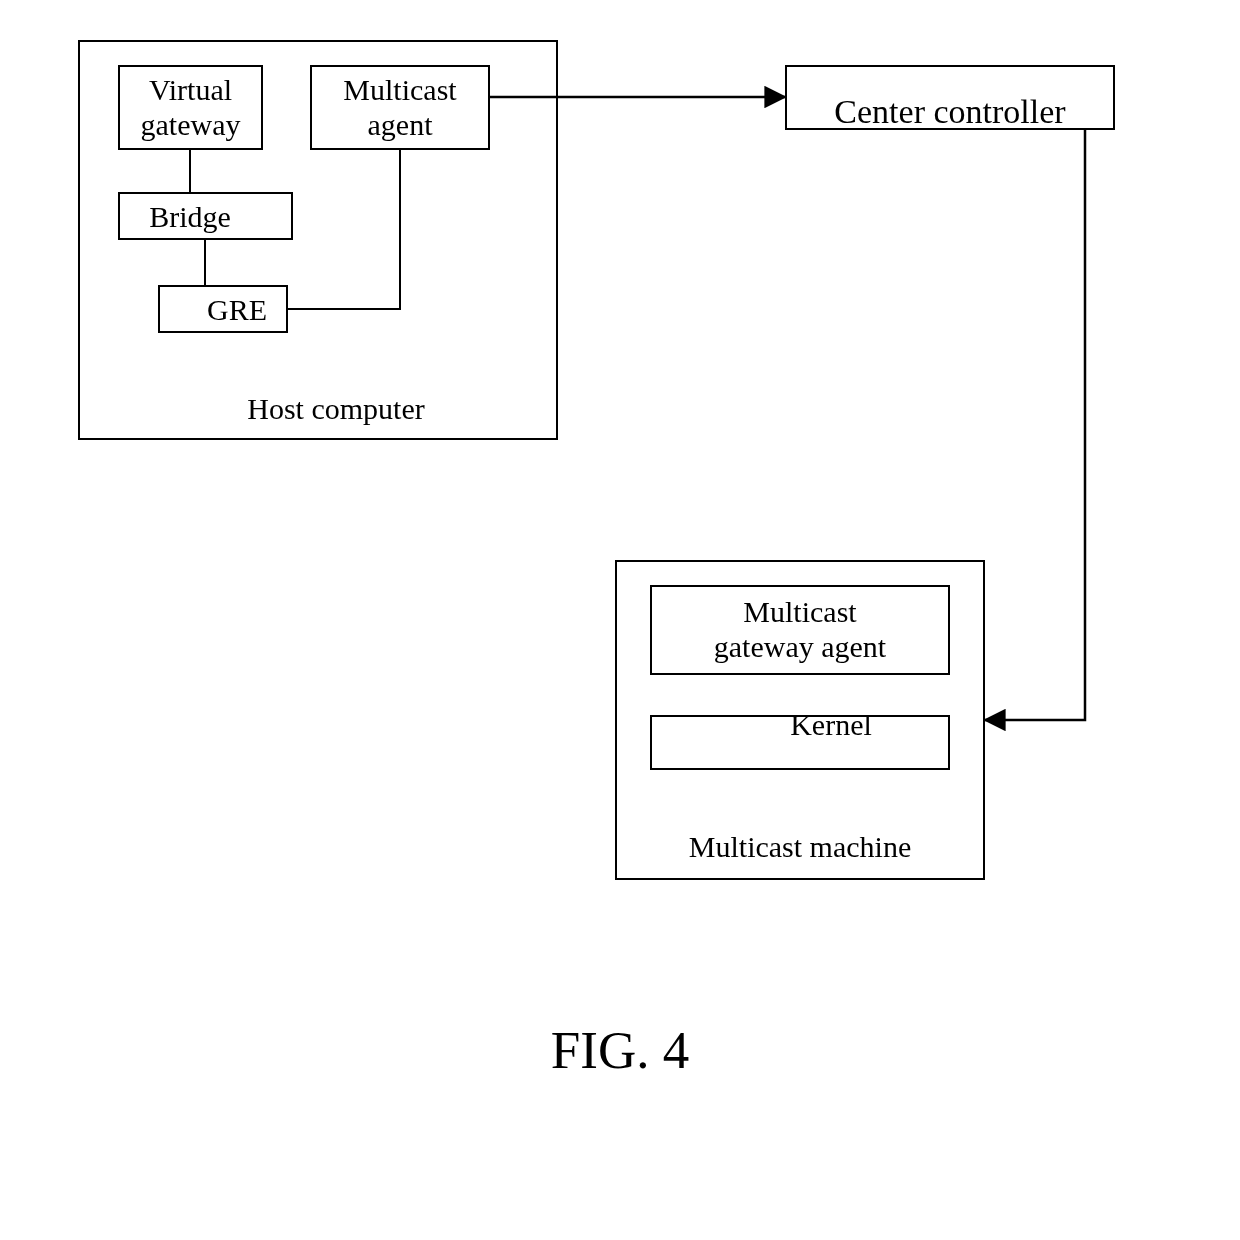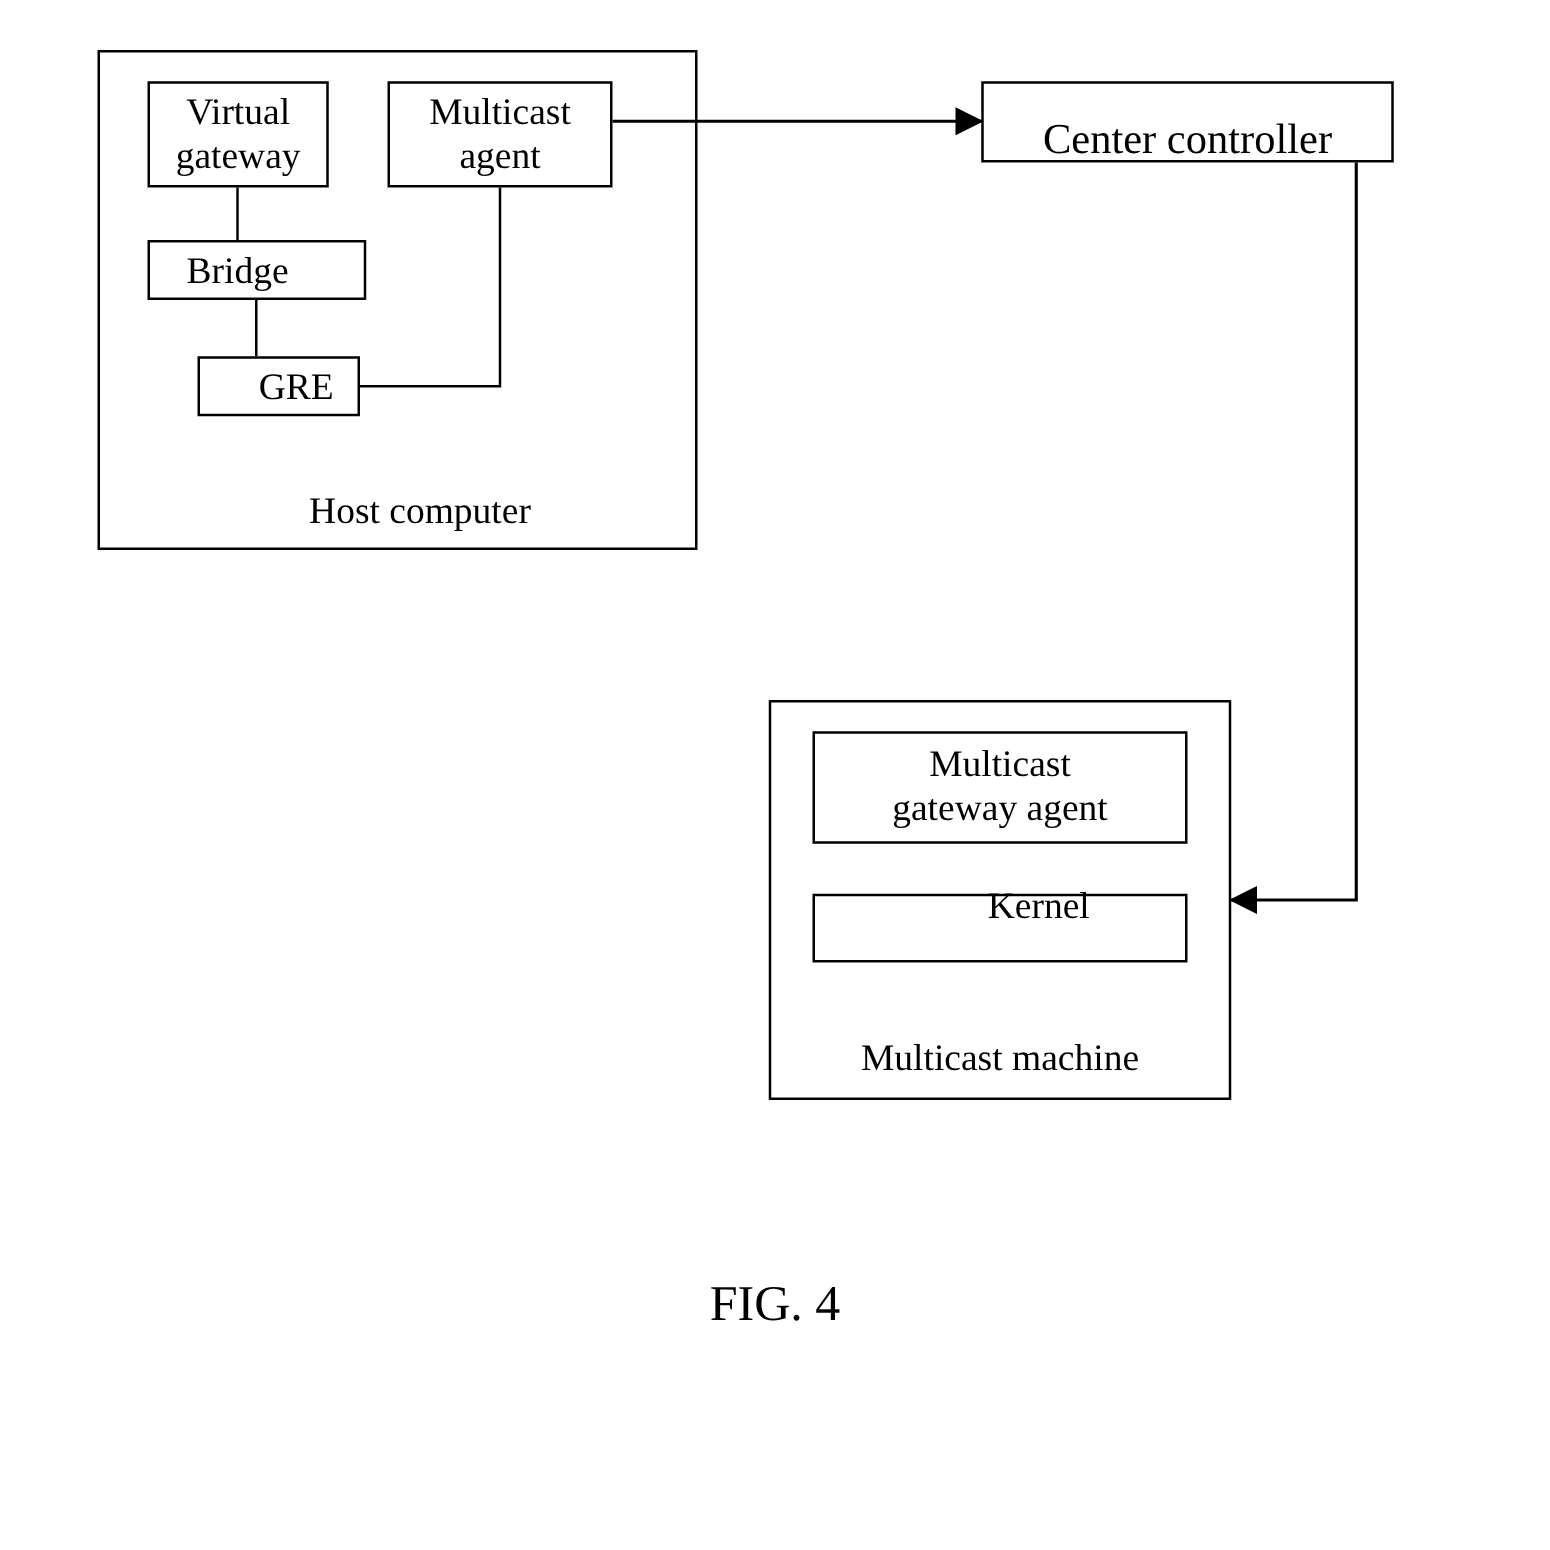--- a/index.html
+++ b/index.html
@@ -17,21 +17,21 @@
     box-sizing:border-box;
   }
   .lbl{
     position:absolute;
     text-align:center;
     line-height:1.15;
     white-space:pre;
   }
   .fs30{font-size:30px;}
   .fs34{font-size:34px;}
-  .fs40{font-size:40px;}
+  .fs40{font-size:53px;}
   svg{position:absolute;left:0;top:0;pointer-events:none;}
 </style>
 </head>
 <body>
 
 <div class="box" style="left:78px;top:40px;width:480px;height:400px;"></div>
 <div class="lbl fs30" style="left:96px;top:392px;width:480px;">Host computer</div>
 
 <div class="box" style="left:118px;top:65px;width:145px;height:85px;"></div>
 <div class="lbl fs30" style="left:118px;top:73px;width:145px;">Virtual

